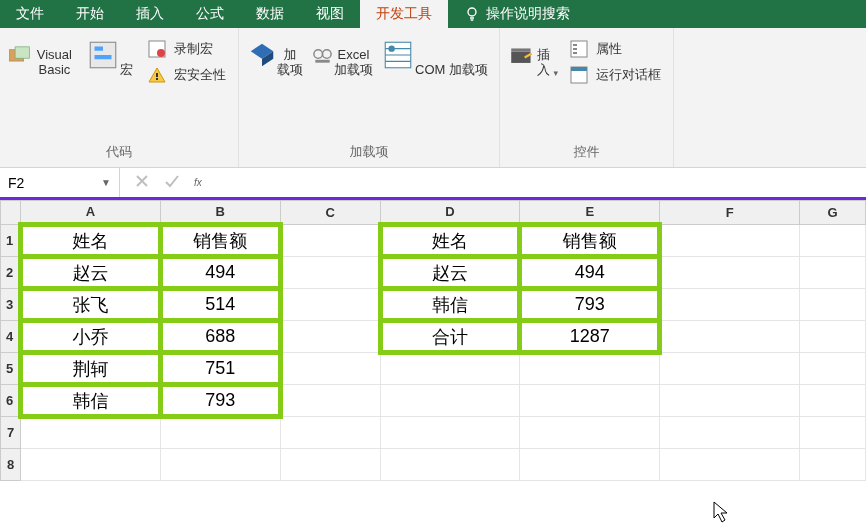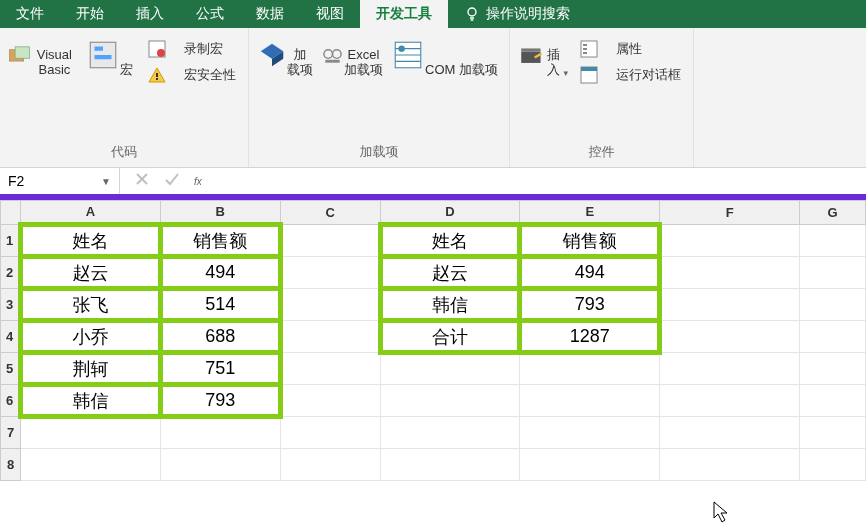--- a/index.html
+++ b/index.html
@@ -1,39 +1,39 @@
 <!DOCTYPE html>
 <html><head>
 <meta charset="utf-8">
 <style>
 * { box-sizing: border-box; margin: 0; padding: 0; font-family: "Microsoft YaHei", Arial, sans-serif; }
 body { background: #fff; width: 866px; height: 532px; overflow: hidden; position: relative; }
 
 
 .tabs { display: flex; background: #217346; height: 28px; align-items: stretch; color: #fff; font-size: 14px; }
 .tab { padding: 0 16px; display: flex; align-items: center; cursor: pointer; }
-.tab.active { background: #f3f3f3; color: #15803d; font-weight: bold; }
+.tab.active { background: #f3f3f3; color: #c2410c; }
 .tab.search { display: flex; align-items: center; gap: 6px; }
 .bulb-icon { width: 16px; height: 16px; }
 
 
 .ribbon { background: #f3f3f3; height: 140px; border-bottom: 1px solid #d4d4d4; display: flex; }
 .group { display: flex; flex-direction: column; position: relative; border-right: 1px solid #e1e1e1; padding: 4px 8px 0 8px; height: 100%; }
 .group-body { display: flex; flex: 1; align-items: flex-start; gap: 8px; }
 .group-label { text-align: center; font-size: 13px; color: #666; padding: 4px 0 6px 0; }
 .big-btn { display: flex; flex-direction: row; align-items: flex-end; width: 70px; padding-top: 6px; font-size: 13px; color: #333; cursor: pointer; }
 .big-btn .ic { width: 34px; height: 34px; margin-bottom: 6px; display:flex; align-items:center; justify-content:center; }
 .big-btn .lbl { text-align: center; line-height: 1.15; }
 .stack { display: flex; flex-direction: column; gap: 4px; padding-top: 6px; }
-.small-btn { display: flex; align-items: center; gap: 18px; font-size: 13px; color: #333; cursor: pointer; padding: 2px 4px; }
+.small-btn { display: flex; align-items: center; gap: 8px; font-size: 13px; color: #333; cursor: pointer; padding: 2px 4px; }
 .small-btn .ic { width: 18px; height: 18px; display:flex; align-items:center; justify-content:center; }
 .chev { font-size: 9px; color: #666; margin-top: 2px; }
 
 
-.fbar { display: flex; align-items: center; height: 32px; border-bottom: 6px solid #6d28d9; background:#fff; }
+.fbar { display: flex; align-items: center; height: 32px; border-bottom: 3px solid #6d28d9; background:#fff; }
 .namebox { width: 120px; border-right: 1px solid #d4d4d4; height: 100%; display:flex; align-items:center; padding: 0 8px; font-size: 14px; color:#333; }
 .namebox input { border:none; width: 70px; font-size:14px; outline:none; }
 .namebox .dd { color:#666; font-size:10px; margin-left:auto; }
 .fctl { display:flex; align-items:center; gap: 14px; padding: 0 14px; color:#bfbfbf; }
 .fctl .ic { width:16px; height:16px; }
 .fx { font-style: italic; font-size: 10px; color:#666; }
 .finput { flex:1; border:none; height:100%; font-size:14px; padding:0 6px; outline:none; }
 
 
 .grid-wrap { position: relative; }

